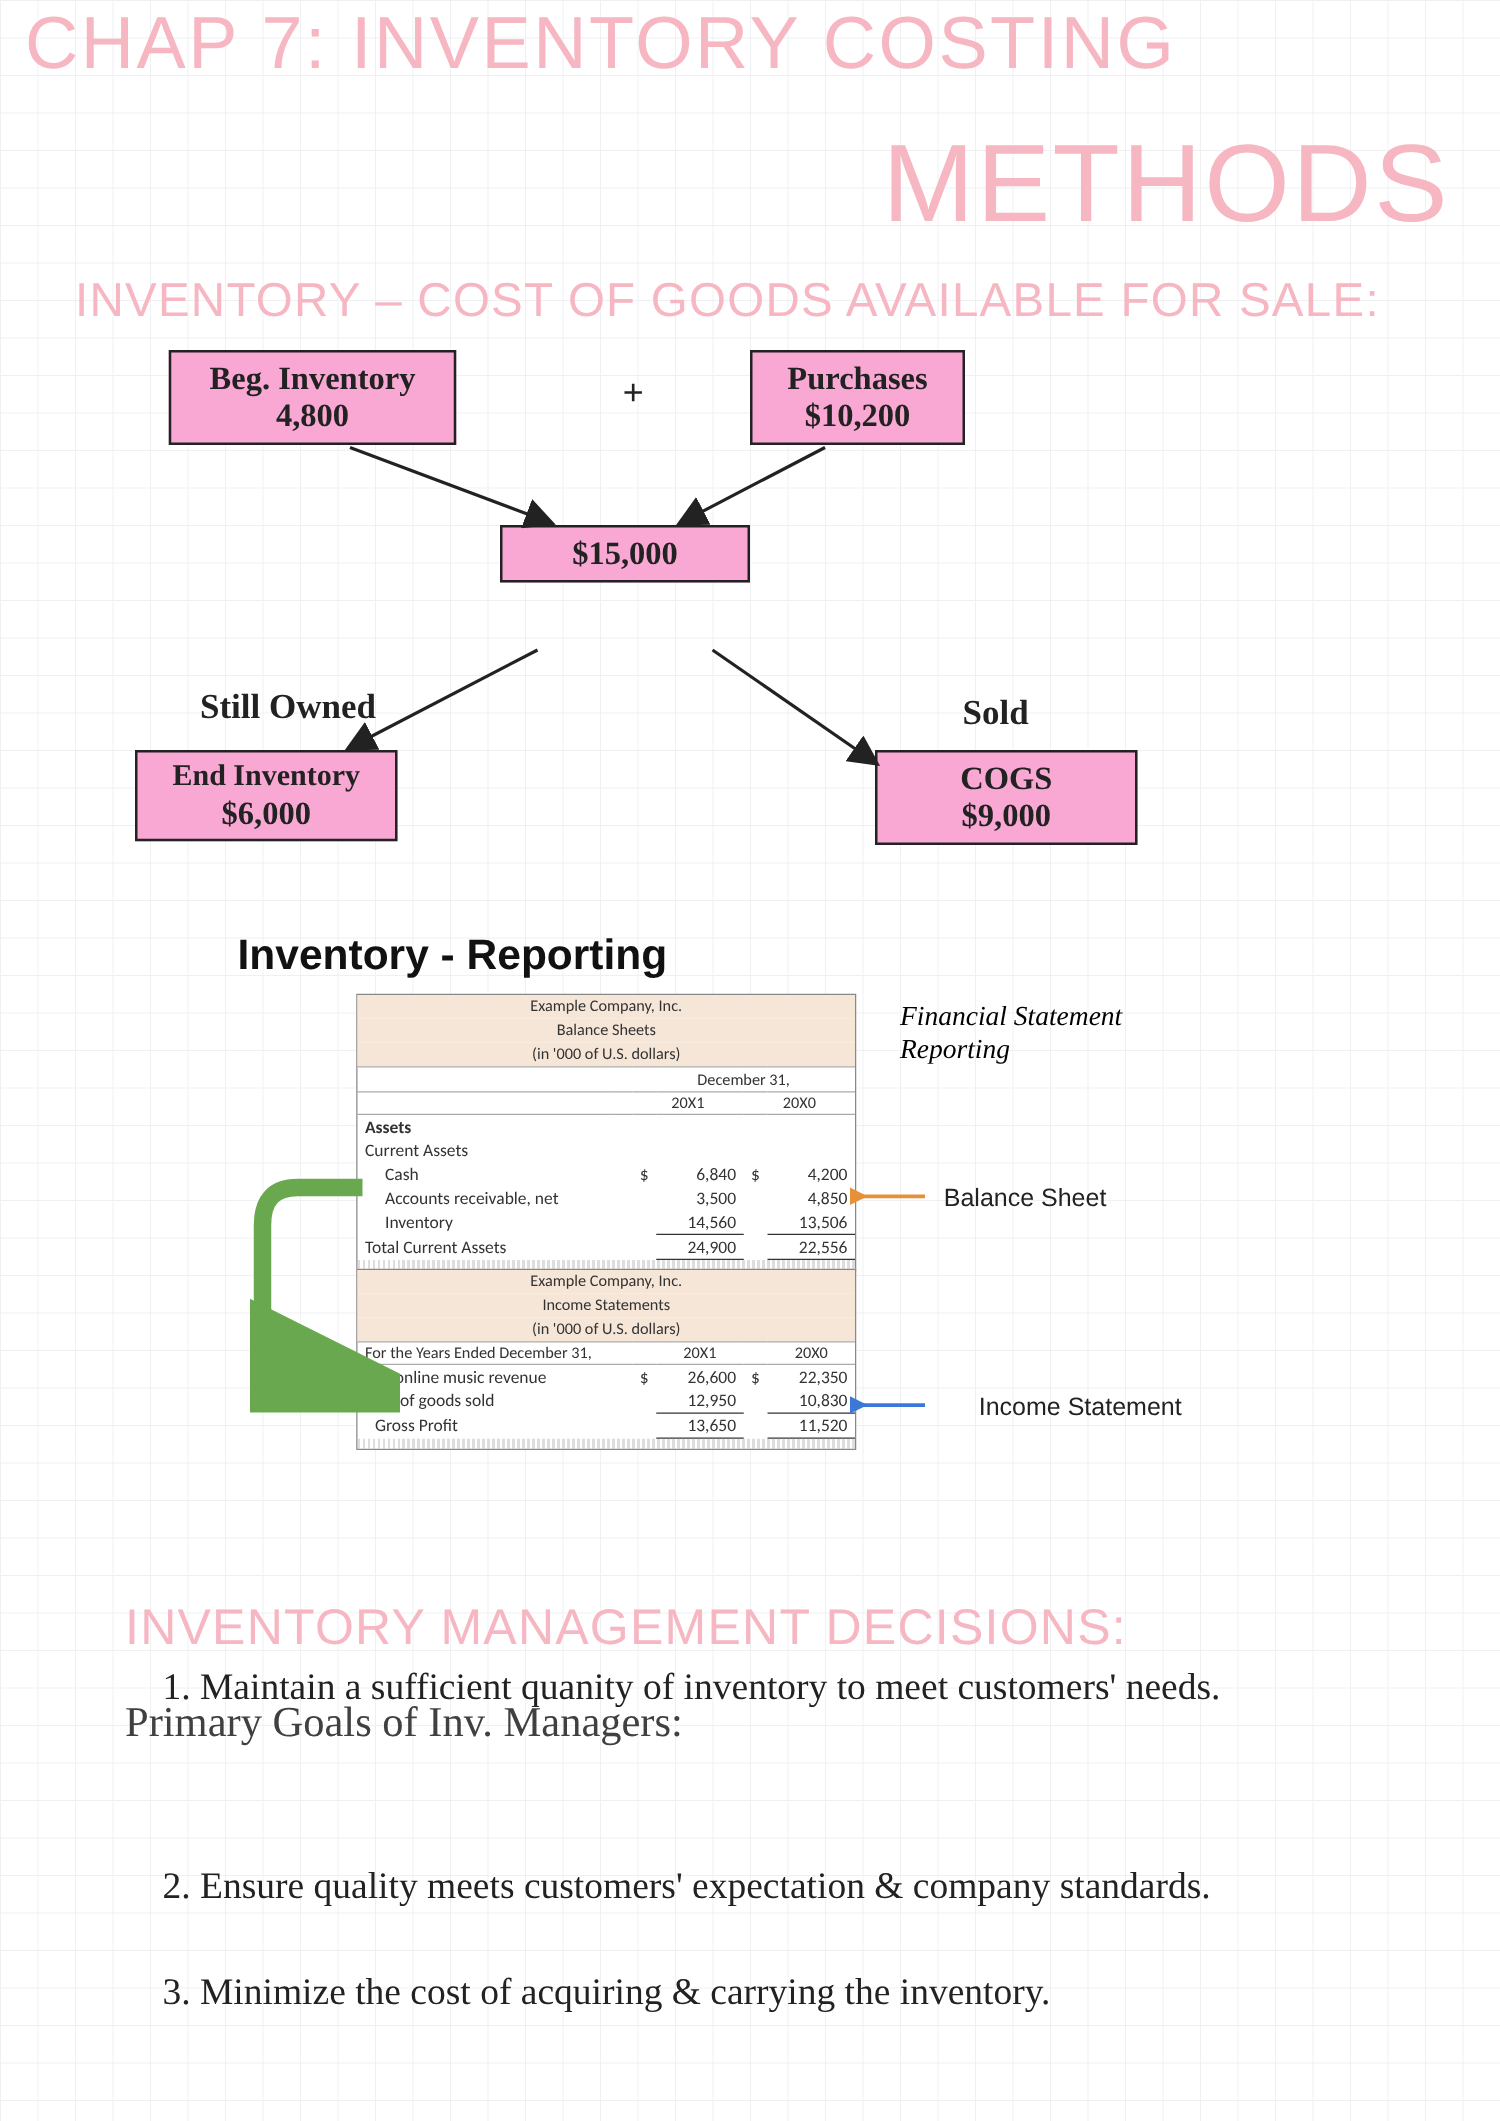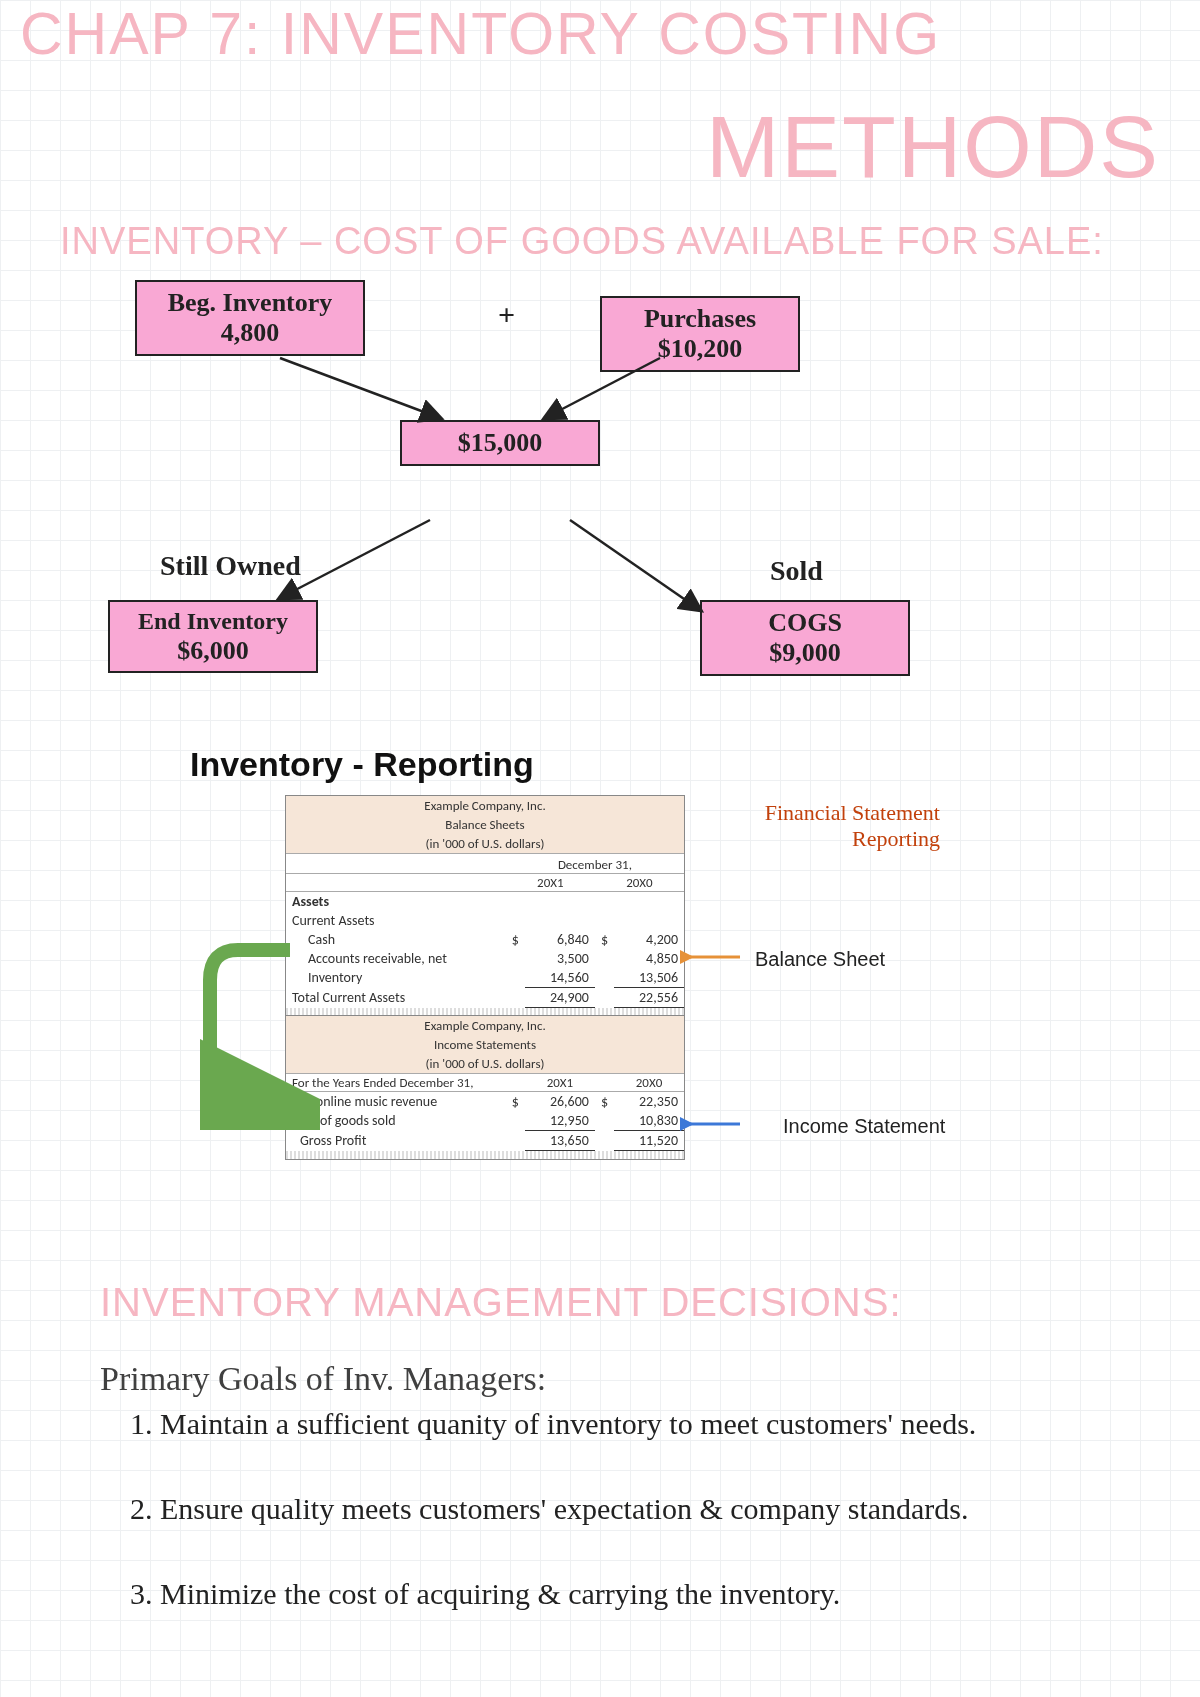--- a/index.html
+++ b/index.html
@@ -29,21 +29,21 @@
     font-family:"Comic Sans MS", cursive; padding:6px 8px; line-height:1.15;
   }
   .dbox .l { display:block; font-size:26px; font-weight:600;}
   .dbox .v { display:block; font-size:26px; font-weight:600;}
   .plain-label { position:absolute; font-size:28px; font-weight:600; font-family:"Comic Sans MS",cursive;}
   .plus { position:absolute; font-size:30px; font-weight:600; }
   svg.arrows { position:absolute; left:0; top:0; pointer-events:none; }
 
   
   .rep-title { position:absolute; left:190px; top:745px; font-family: Arial, sans-serif; font-weight:700; font-size:34px; color:#111;}
-  .fin-stmt { position:absolute; font-family:"Times New Roman", serif; font-size:22px; color:#c2410c; text-align:right; line-height:1.2;}
+  .fin-stmt { position:absolute; font-family:"Times New Roman", serif; font-style:italic; font-size:22px; color:#000000; text-align:left; line-height:1.2;}
   .anno { position:absolute; font-family: Arial, sans-serif; font-size:20px; color:#222;}
   .sheet {
     position:absolute; border:1px solid #888; background:#fff; font-family: Calibri, Arial, sans-serif;
     font-size:14px; color:#333;
   }
   .sheet .hdr { background:#f6e6d8; text-align:center; padding:2px 0; font-size:13px;}
   .sheet table { width:100%; border-collapse:collapse; }
   .sheet td { padding:1px 6px; }
   .sheet td.num { text-align:right; width:70px;}
   .sheet td.cur { text-align:right; width:16px;}
@@ -62,21 +62,21 @@
 
 <div class="pink-title line1">CHAP 7: INVENTORY COSTING</div>
 <div class="pink-title line2">METHODS</div>
 <div class="pink-title sub1">INVENTORY – COST OF GOODS AVAILABLE FOR SALE:</div>
 
 <div class="dbox" style="left:135px; top:280px; width:230px;">
   <span class="l">Beg. Inventory</span>
   <span class="v">4,800</span>
 </div>
 <div class="plus" style="left:498px; top:298px;">+</div>
-<div class="dbox" style="left:600px; top:296px; width:200px;">
+<div class="dbox" style="left:600px; top:280px; width:172px;">
   <span class="l">Purchases</span>
   <span class="v">$10,200</span>
 </div>
 <div class="dbox" style="left:400px; top:420px; width:200px;">
   <span class="v">$15,000</span>
 </div>
 <div class="plain-label" style="left:160px; top:550px;">Still Owned</div>
 <div class="dbox" style="left:108px; top:600px; width:210px;">
   <span class="l" style="font-size:24px">End Inventory</span>
   <span class="v">$6,000</span>
@@ -235,15 +235,15 @@
       <marker id="bah" markerWidth="10" markerHeight="10" refX="2" refY="5" orient="auto">
         <path d="M10,0 L0,5 L10,10 z" fill="#3c78d8"></path>
       </marker>
     </defs>
   <line x1="60" y1="12" x2="8" y2="12" stroke="#3c78d8" stroke-width="3" marker-end="url(#bah)"></line>
 </svg>
 <div class="anno" style="left:783px; top:1115px;">Income Statement</div>
 
 <div class="pink-title sec-title" style="top:1280px;">INVENTORY MANAGEMENT DECISIONS:</div>
 <div class="sub-title" style="top:1360px;">Primary Goals of Inv. Managers:</div>
-<div class="goal" style="top:1405px;">1. Maintain a sufficient quanity of inventory to meet customers' needs.</div>
+<div class="goal" style="top:1331px;">1. Maintain a sufficient quanity of inventory to meet customers' needs.</div>
 <div class="goal" style="top:1490px;">2. Ensure quality meets customers' expectation &amp; company standards.</div>
 <div class="goal" style="top:1575px;">3. Minimize the cost of acquiring &amp; carrying the inventory.</div>
 
 </body></html>

